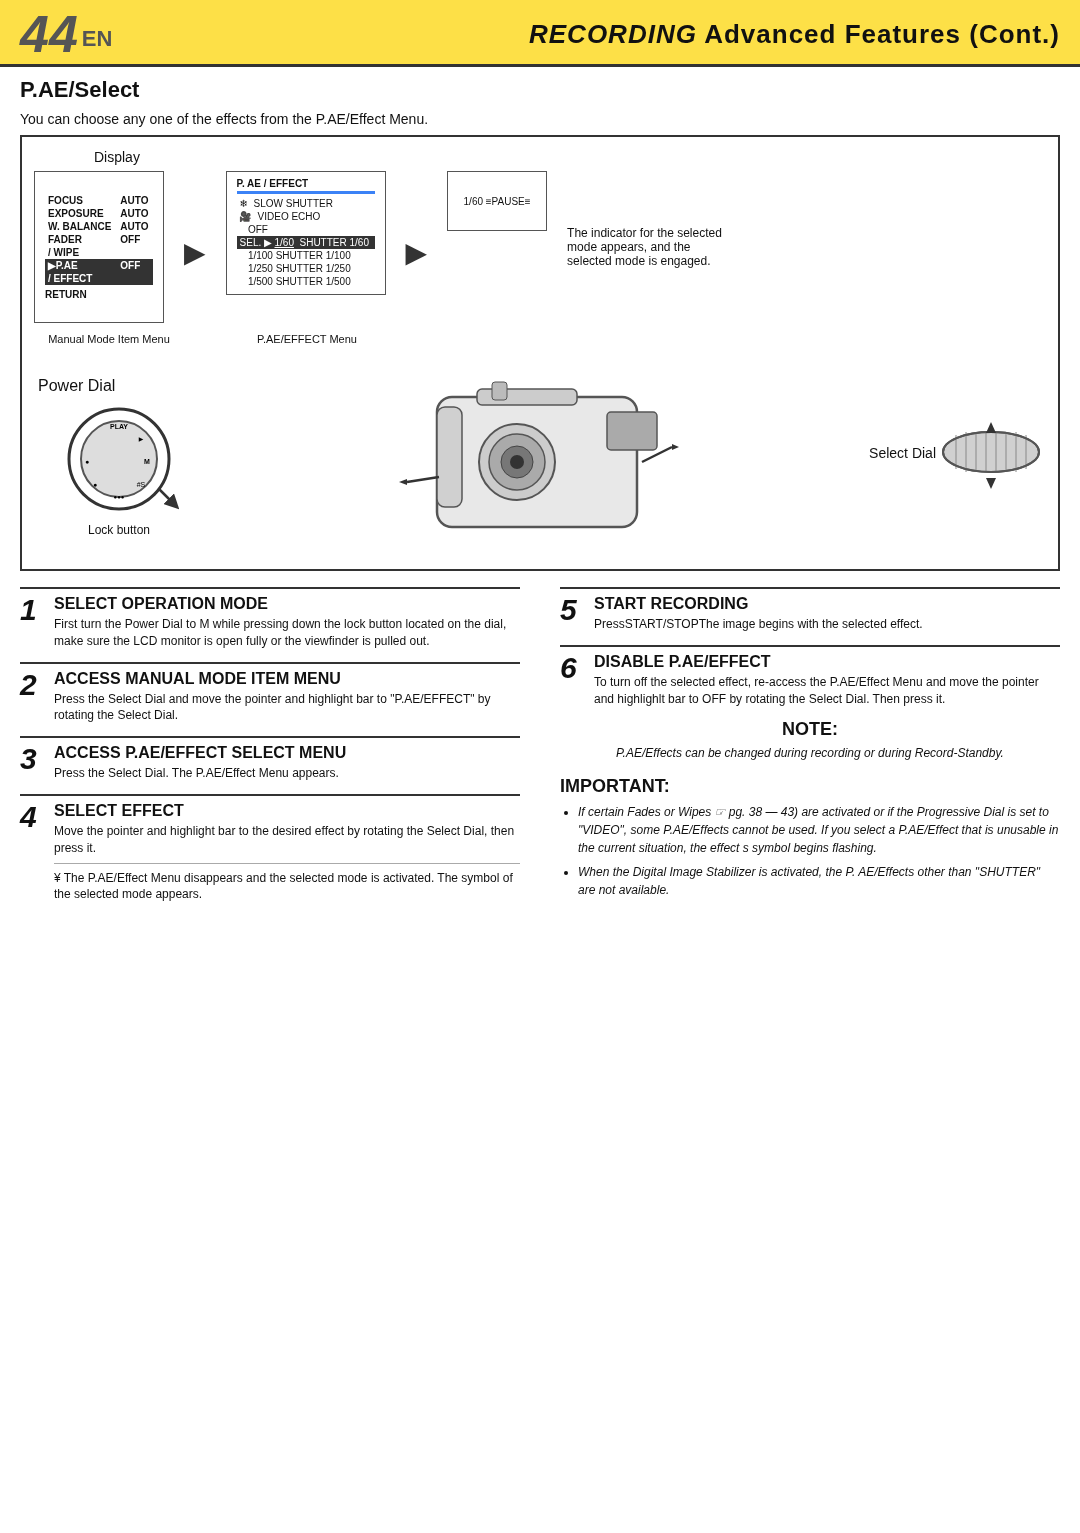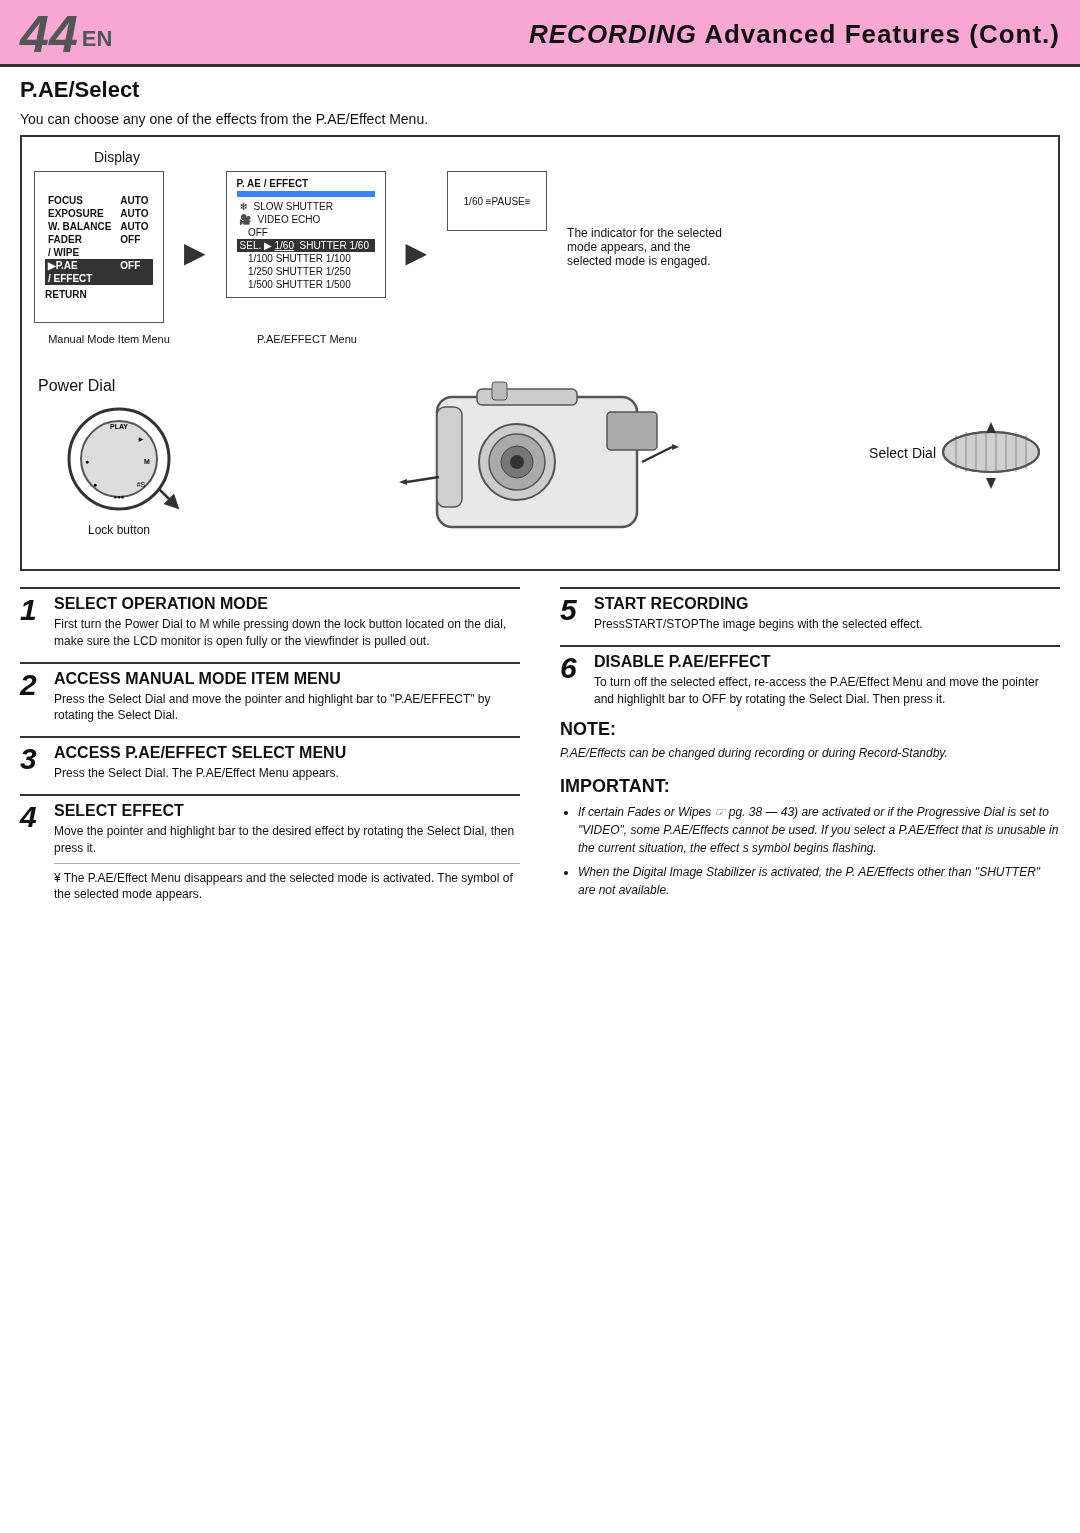--- a/index.html
+++ b/index.html
@@ -11,21 +11,21 @@
       font-size: 14px;
       color: #111;
     }
 
     
     .header {
       display: flex;
       align-items: center;
       padding: 8px 20px 4px 20px;
       border-bottom: 3px solid #333;
-      background: #f9a8d4;
+      background: #fde047;
     }
     .page-num {
       font-size: 52px;
       font-weight: bold;
       font-style: italic;
       color: #555;
       line-height: 1;
       margin-right: 4px;
     }
     .page-num-en {
@@ -109,21 +109,21 @@
     .pae-menu-box {
       border: 1.5px solid #555;
       padding: 6px 10px;
       font-size: 10px;
       min-width: 160px;
     }
     .pae-menu-box .menu-title {
       font-weight: bold;
       font-size: 10px;
       margin-bottom: 3px;
-      border-bottom: 6px solid #3b82f6;
+      border-bottom: 3px solid #3b82f6;
       padding-bottom: 2px;
     }
     .pae-menu-box .highlight-row {
       background: #333;
       color: #fff;
       display: block;
       padding: 1px 3px;
     }
     .pae-menu-box .normal-row {
       display: block;
@@ -266,20 +266,21 @@
       margin-top: 6px;
       padding-top: 6px;
       border-top: 1px solid #aaa;
       line-height: 1.4;
     }
 
     
     .note-section {
       padding: 0 20px;
       margin-top: 4px;
+      text-align: center;
     }
     .note-title {
       font-size: 18px;
       font-weight: bold;
       margin-bottom: 4px;
     }
     .note-body {
       font-size: 12px;
       font-style: italic;
       line-height: 1.5;

